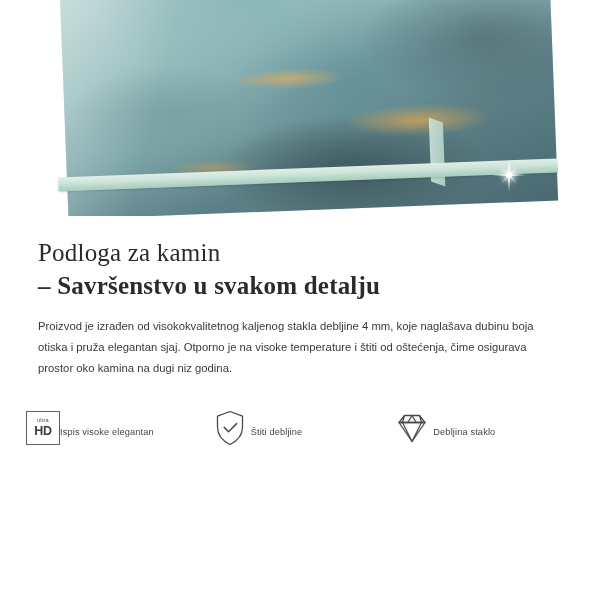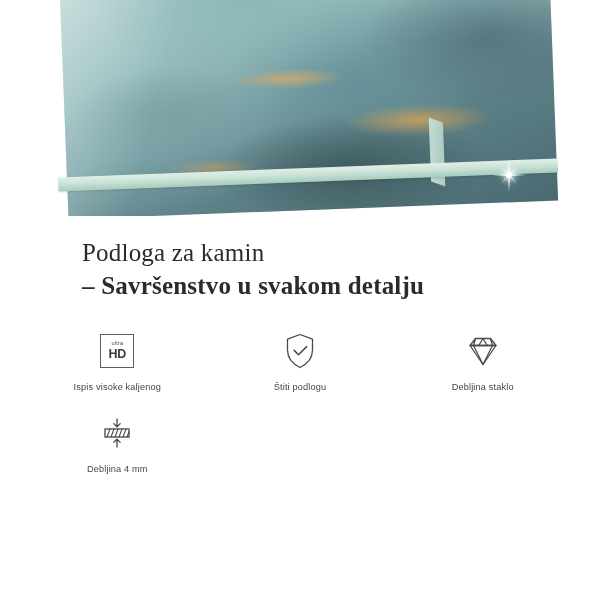--- a/index.html
+++ b/index.html
@@ -124,21 +124,20 @@
     background: linear-gradient(90deg, rgba(255,255,255,0) 0%, #fff 50%, rgba(255,255,255,0) 100%); }
   .sparkle .core {
     width: 6px; height: 6px; margin-left: -3px; margin-top: -3px;
     border-radius: 50%;
     box-shadow: 0 0 6px 3px rgba(255,255,255,0.9);
   }
 
   
   .content {
     padding: 20px 38px 0 38px;
-    margin-left: 44px;
   }
 
   .title {
     font-family: "Liberation Serif", serif;
     font-size: 25px;
     line-height: 1.32;
     color: #2b2b2b;
     font-weight: 400;
     margin: 0 0 14px 0;
     letter-spacing: 0.2px;
@@ -156,21 +155,21 @@
   
   .features {
     margin-top: 26px;
     padding: 0 26px;
     display: grid;
     grid-template-columns: repeat(3, 1fr);
     grid-row-gap: 18px;
   }
   .feature {
     display: flex;
-    flex-direction: column;
+    flex-direction: row;
     align-items: center;
     justify-content: flex-start;
   }
   .feature-icon {
     height: 46px;
     display: flex;
     align-items: center;
     justify-content: center;
     margin-bottom: 8px;
   }
@@ -224,70 +223,58 @@
       <span class="s4"></span>
       <span class="core"></span>
     </div>
   </div>
 
   <div class="content">
     <h1 class="title">
       <span>Podloga za kamin</span>
       <span class="l2">– Savršenstvo u svakom detalju</span>
     </h1>
+    <p class="body-text">Proizvod je izrađen od visokokvalitetnog kaljenog stakla debljine 4 mm, koje naglašava dubinu boja otiska i pruža elegantan sjaj. Otporno je na visoke temperature i štiti od oštećenja, čime osigurava prostor oko kamina na dugi niz godina.</p>
   </div>
 
   <div class="features">
 
 
     <div class="feature">
       <div class="feature-icon">
         <div class="hd-badge">
           <span class="ultra">ultra</span>
           <span class="hd">HD</span>
         </div>
       </div>
-      <div class="feature-label">Ispis visoke kaljenog</div>
+      <div class="feature-label">Ispis visoke elegantan</div>
     </div>
 
     <div class="feature">
       <div class="feature-icon">
         <svg width="42" height="44" viewBox="0 0 42 44">
           <g fill="none" stroke="#4a4a4a" stroke-width="1.3" stroke-linecap="round" stroke-linejoin="round">
             <path d="M21 5.5l12.5 4.6v11c0 8.4-5.8 14.2-12.5 17.4C14.3 35.3 8.5 29.5 8.5 21.1v-11z"></path>
             <path d="M15.2 21.4l4.3 4.3 8.1-8.1" stroke-width="1.5"></path>
           </g>
         </svg>
       </div>
-      <div class="feature-label">Štiti podlogu</div>
+      <div class="feature-label">Štiti debljine</div>
     </div>
 
     <div class="feature">
       <div class="feature-icon">
         <svg width="42" height="40" viewBox="0 0 42 40">
           <g fill="none" stroke="#4a4a4a" stroke-width="1.3" stroke-linejoin="round">
             <path d="M8 14.5h26L21 33.5z"></path>
             <path d="M13.5 7.5h15l5.5 7H8z"></path>
             <path d="M13.5 7.5l-2 7M28.5 7.5l2 7M11.5 14.5L21 33.5l9.5-19"></path>
             <path d="M16.8 14.5L21 7.5l4.2 7"></path>
           </g>
         </svg>
       </div>
       <div class="feature-label">Debljina staklo</div>
     </div>
 
 
-    <div class="feature">
-      <div class="feature-icon">
-        <svg width="42" height="40" viewBox="0 0 42 40">
-          <g fill="none" stroke="#4a4a4a" stroke-width="1.3" stroke-linecap="round">
-            <path d="M21 6v7.5M17.8 10.6L21 13.8l3.2-3.2"></path>
-            <path d="M21 34v-7.5M17.8 29.4L21 26.2l3.2 3.2"></path>
-            <rect x="9" y="16" width="24" height="8"></rect>
-            <path d="M11 24l3-8M15 24l3-8M19 24l3-8M23 24l3-8M27 24l3-8M31 24l2-5.2" stroke-width="1.05"></path>
-          </g>
-        </svg>
-      </div>
-      <div class="feature-label">Debljina 4 mm</div>
-    </div>
 
   </div>
 </div>
 
 </body></html>

